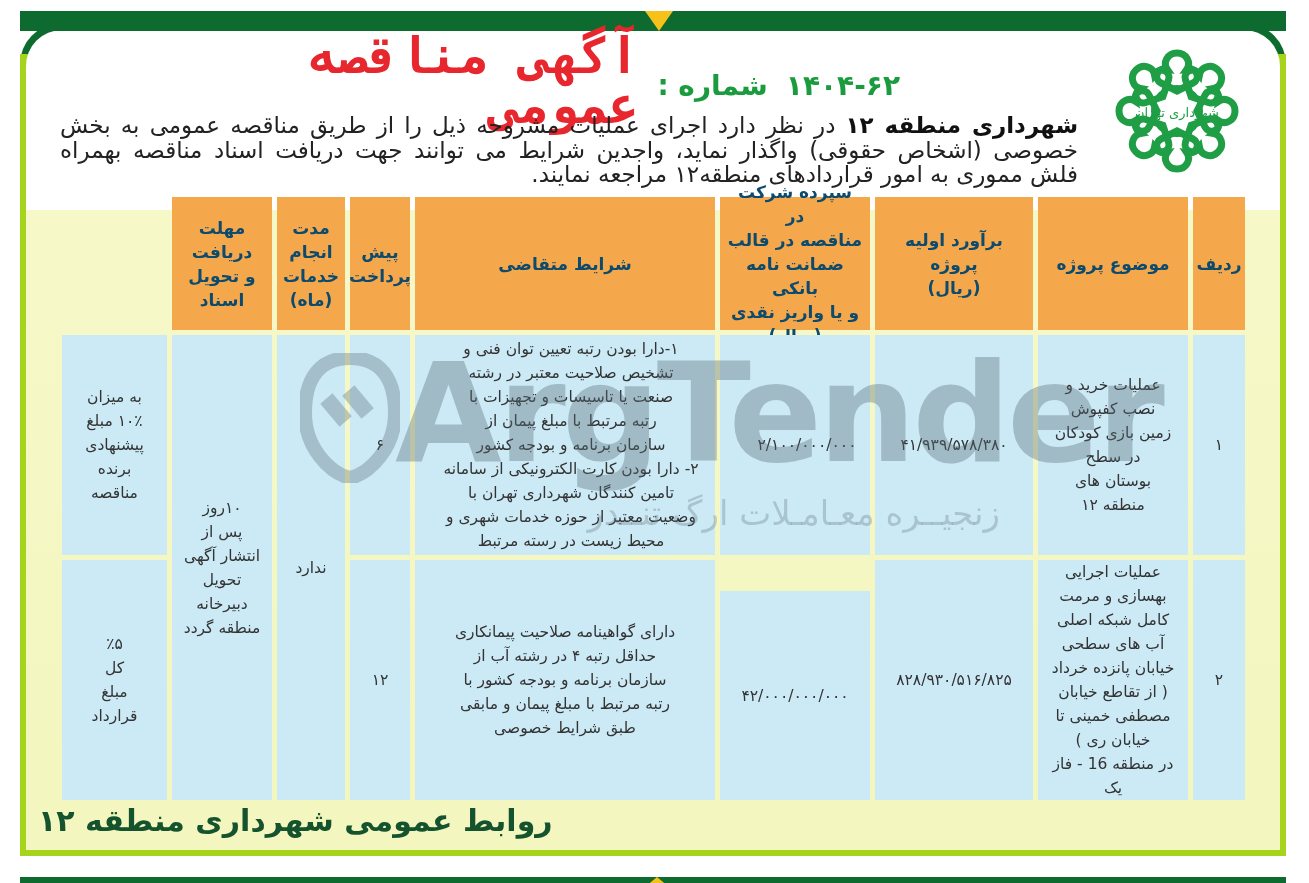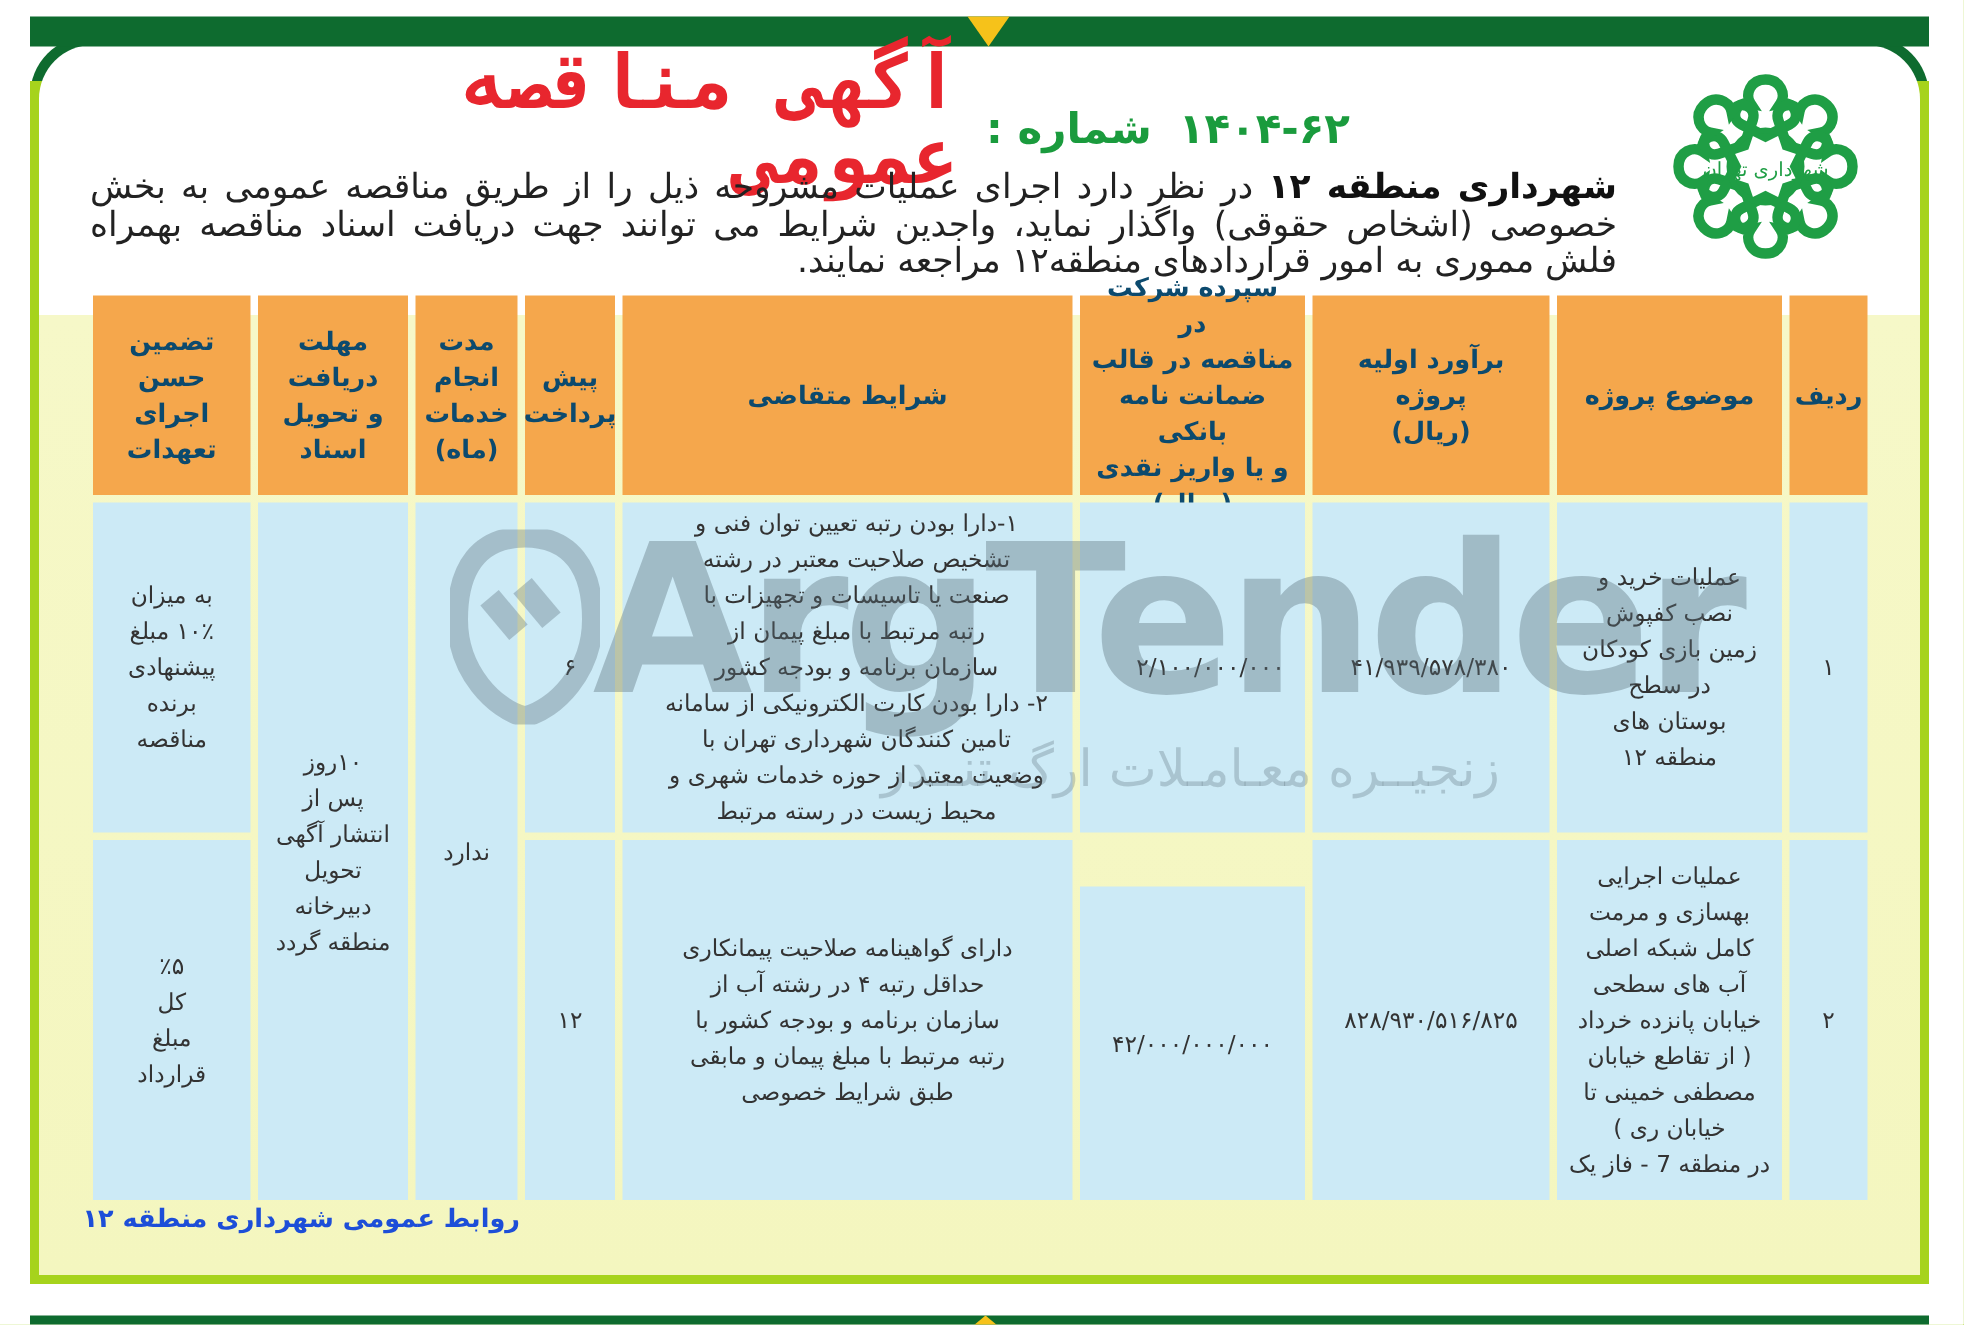--- a/index.html
+++ b/index.html
@@ -107,22 +107,22 @@
       font-weight: bold; font-size: 138px; color: rgba(90,110,120,0.38); line-height: 1; letter-spacing: -4px;
       direction: ltr;
     }
     .wm-sub {
       position: absolute; left: 0px; top: 148px; width: 700px; font-size: 34px;
       color: rgba(90,110,120,0.30); letter-spacing: 10px; direction: rtl; text-align: right;
       white-space: nowrap;
     }
 
     .footer-text {
-      position: absolute; left: 55px; top: 803px;
-      font-weight: bold; font-size: 17px; color: #1d4ed8; white-space: nowrap;
+      position: absolute; left: 38px; top: 803px;
+      font-weight: bold; font-size: 30px; color: #14532d; white-space: nowrap;
     }
   </style>
 </head>
 <body>
 
 <div class="page">
   <div class="frame">
     <div class="frame-inner-lime"></div>
     <div class="frame-white"></div>
   </div>
@@ -177,24 +177,20 @@
     <div class="th">پیش
 پرداخت</div>
     <div class="th">مدت
 انجام
 خدمات
 (ماه)</div>
     <div class="th">مهلت
 دریافت
 و تحویل
 اسناد</div>
-    <div class="th">تضمین
-حسن
-اجرای
-تعهدات</div>
 
     <div class="td num" style="grid-row:2;grid-column:1;">۱</div>
     <div class="td" style="grid-row:2;grid-column:2;">عملیات خرید و
 نصب کفپوش
 زمین بازی کودکان
 در سطح
 بوستان های
 منطقه ۱۲</div>
     <div class="td num" style="grid-row:2;grid-column:3;">۴۱/۹۳۹/۵۷۸/۳۸۰</div>
     <div class="td num" style="grid-row:2;grid-column:4;padding-left:28px;">۲/۱۰۰/۰۰۰/۰۰۰</div>
@@ -223,21 +219,21 @@
 
     <div class="td num" style="grid-row:3;grid-column:1;">۲</div>
     <div class="td" style="grid-row:3;grid-column:2;">عملیات اجرایی
 بهسازی و مرمت
 کامل شبکه اصلی
 آب های سطحی
 خیابان پانزده خرداد
 ( از تقاطع خیابان
 مصطفی خمینی تا
 خیابان ری )
-در منطقه 7 - فاز یک</div>
+در منطقه 16 - فاز یک</div>
     <div class="td num" style="grid-row:3;grid-column:3;">۸۲۸/۹۳۰/۵۱۶/۸۲۵</div>
     <div class="td num" style="grid-row:3;grid-column:4;margin-top:31px;">۴۲/۰۰۰/۰۰۰/۰۰۰</div>
     <div class="td conditions" style="grid-row:3;grid-column:5;">دارای گواهینامه صلاحیت پیمانکاری
 حداقل رتبه ۴ در رشته آب از
 سازمان برنامه و بودجه کشور با
 رتبه مرتبط با مبلغ پیمان و مابقی
 طبق شرایط خصوصی</div>
     <div class="td num" style="grid-row:3;grid-column:6;">۱۲</div>
     <div class="td" style="grid-row:3;grid-column:9;">٪۵
 کل

